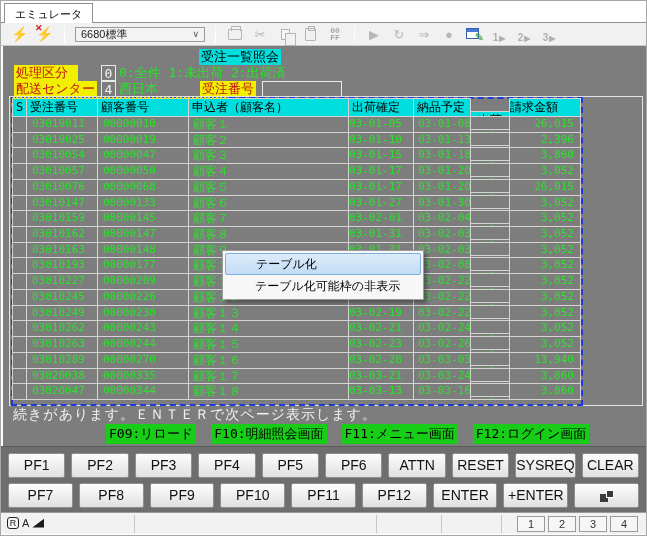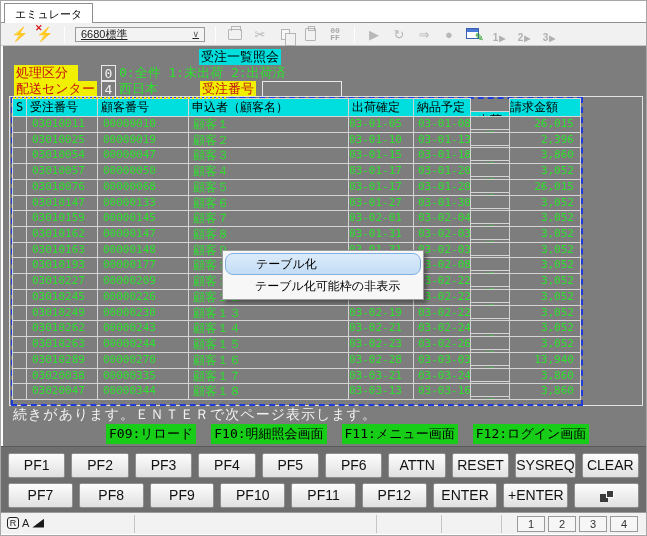--- a/index.html
+++ b/index.html
@@ -13,21 +13,21 @@
 
   
   .toolbar { position:absolute; top:22px; left:0; right:0; height:23px; background:#f1f1f1;
              border-bottom:1px solid #c9c9c9; display:flex; align-items:center; padding-left:10px; gap:7px; }
   .tbsep { width:1px; height:17px; background:#c2c2c2; border-right:1px solid #fdfdfd; margin:0 3px; }
   .tbicon { display:inline-flex; align-items:center; justify-content:center; width:18px; height:18px;
             font-size:13px; color:#b8b8b8; position:relative; }
   .bolt { color:#2b50d8; font-size:14px; }
   .xmark { position:absolute; left:-1px; top:-2px; color:#d81818; font-size:9px; font-weight:bold; }
   .dd { width:130px; height:15px; background:#f3f3f3; border:1px solid #9a9a9a; display:flex;
-        align-items:center; padding:0 5px; font-size:11px; color:#222;text-decoration:underline; }
+        align-items:center; padding:0 5px; font-size:11px; color:#222; }
   .dd .chev { margin-left:auto; font-size:9px; color:#555; }
   .hexicon { display:flex; flex-direction:column; line-height:7px; font-size:8px; font-weight:bold;
              color:#a8a8a8; font-family:"Liberation Mono", monospace; }
   .icon-print { width:14px; height:11px; border:1px solid #b5b5b5; border-radius:1px; position:relative; }
   .icon-print:before { content:""; position:absolute; left:2px; top:-4px; width:8px; height:4px; border:1px solid #b5b5b5; border-bottom:none; }
   .icon-copy { width:9px; height:11px; border:1px solid #b5b5b5; position:relative; background:#f7f7f7; }
   .icon-copy:before { content:""; position:absolute; left:3px; top:3px; width:9px; height:11px; border:1px solid #b5b5b5; background:#f1f1f1; }
   .icon-paste { width:11px; height:13px; border:1px solid #b5b5b5; border-radius:1px; position:relative; }
   .icon-paste:before { content:""; position:absolute; left:2px; top:-3px; width:5px; height:3px; border:1px solid #b5b5b5; }
   .etwrap { position:relative; width:16px; height:15px; }
@@ -63,21 +63,21 @@
   .head .c6 { padding-left:0; } .head .c7 { text-align:left; padding-left:0; }
 
   .scr-msg { position:absolute; left:10px; top:360px; color:#f2f2f2; font-size:14px; letter-spacing:1px; }
   .fkeys { position:absolute; left:103px; top:378px; display:flex; gap:15px; }
   .fkey { background:#17cd17; color:#000; font-size:13px; padding:1px 3px; white-space:nowrap; }
 
   
   .ctxmenu { position:absolute; left:221px; top:249px; width:202px; background:#f7f7f7;
              border:1px solid #9c9c9c; padding:2px; z-index:10; box-shadow:3px 3px 4px rgba(0,0,0,.35); }
   .ctxitem { height:22px; line-height:22px; padding-left:30px; font-size:12px; color:#000; }
-  .ctxitem.hl { background:linear-gradient(#dcebfa, #c3ddf5); border:1px solid #7eb0e3; border-radius:8px;
+  .ctxitem.hl { background:linear-gradient(#dcebfa, #c3ddf5); border:1px solid #7eb0e3; border-radius:2px;
                 line-height:20px; }
 
   
   .keypad { position:absolute; top:445px; left:0; right:0; height:66px; background:#6e6e6e; border-top:1px solid #5a5a5a; }
   .keyrow { position:absolute; left:7px; right:7px; display:flex; gap:6px; }
   .keyrow1 { top:6px; } .keyrow2 { top:36px; }
   .key { flex:1; height:25px; background:linear-gradient(#fdfdfd, #e0e0e0); border:1px solid #8f8f8f;
          border-radius:2px; font-size:14px; color:#111; text-align:center; line-height:23px;
          font-family:"Liberation Sans", sans-serif; }
   .sqwrap { position:relative; display:inline-block; width:14px; height:12px; vertical-align:middle; }

